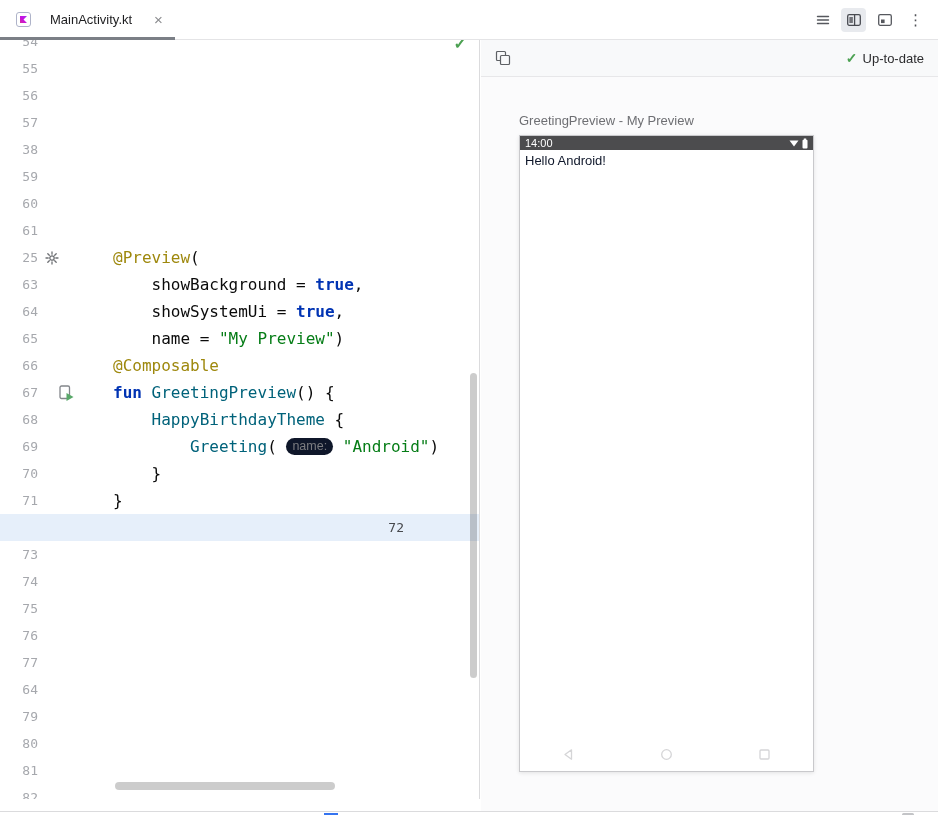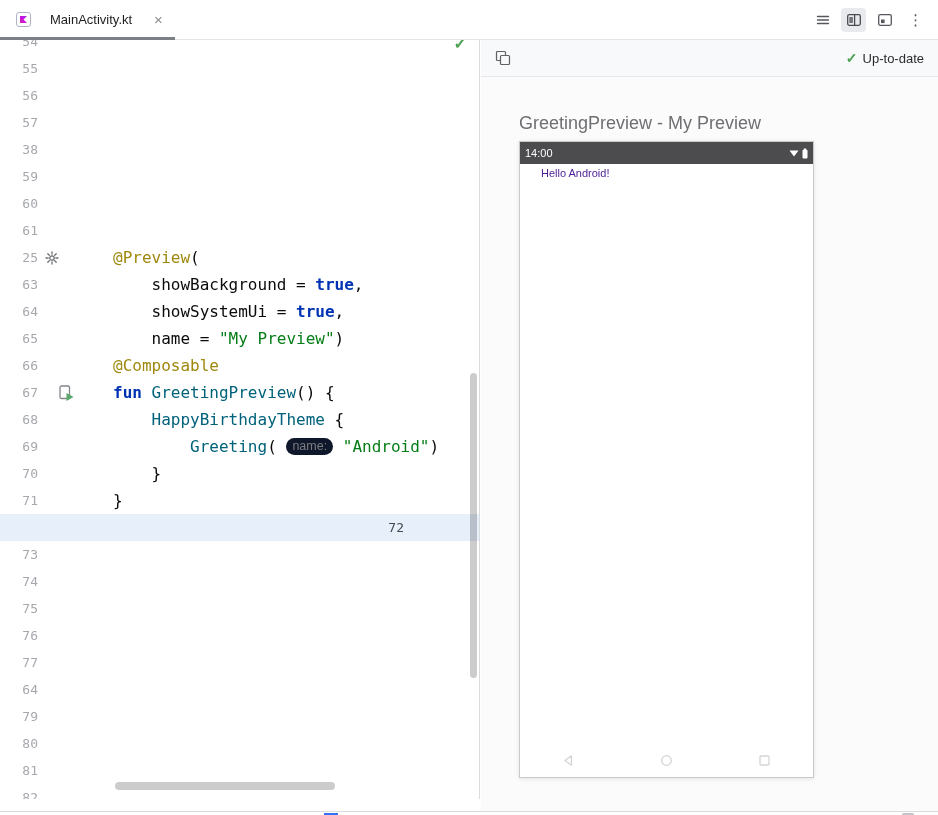--- a/index.html
+++ b/index.html
@@ -50,29 +50,29 @@
              border-radius:4px; background:rgba(0,0,0,0.20); cursor:pointer; }
   .hscroll { position:absolute; bottom:9px; left:115px; width:220px; height:8px;
              border-radius:4px; background:rgba(0,0,0,0.20); cursor:pointer; }
 
   
   .preview { position:absolute; top:40px; left:481px; right:0; height:771px; background:#FBFBFC; }
   .ptoolbar { height:37px; background:#F8F9FA; border-bottom:1px solid #E7E7E9;
               display:flex; align-items:center; padding:0 14px; }
   .upto { margin-left:auto; display:flex; align-items:center; gap:5px; font-size:13px; color:#2c2c2e; }
   .upto-check { color:var(--green, #4CA152); font-size:14px; font-weight:bold; }
-  .ptitle { margin:36px 0 7px 38px; font-size:18px; color:#6E6F73; }
+  .ptitle { margin:36px 0 7px 38px; font-size:13px; color:#6E6F73; }
   .phone { margin-left:38px; width:295px; height:637px; background:#fff;
            border:1px solid #C9C9CC; box-shadow:0 1px 4px rgba(0,0,0,0.10);
            position:relative; cursor:pointer; }
-  .statusbar { height:22px; background:#4C4C4E; display:flex; align-items:center;
+  .statusbar { height:14px; background:#4C4C4E; display:flex; align-items:center;
                padding:0 5px; color:#fff; }
   .sb-time { font-size:11px; }
   .sb-icons { margin-left:auto; display:flex; gap:3px; align-items:center; }
-  .hello { padding:3px 21px 0; font-size:11px; color:#4c1d95; }
+  .hello { padding:3px 5px 0; font-size:13px; color:#0f172a; }
   .pnavbar { position:absolute; left:0; right:0; bottom:10px; display:flex;
              justify-content:space-around; align-items:center; }
 
   
   .bottombar { position:absolute; left:0; right:0; bottom:0; height:4px; background:#fff;
                border-top:1px solid #DBDBDD; }
   .bb-blue { position:absolute; left:324px; top:1px; width:14px; height:3px;
              background:var(--accent, #3574F0); }
   .bb-gray { position:absolute; left:902px; top:1px; width:12px; height:3px;
              background:#C3C4C7; border-radius:2px; }

